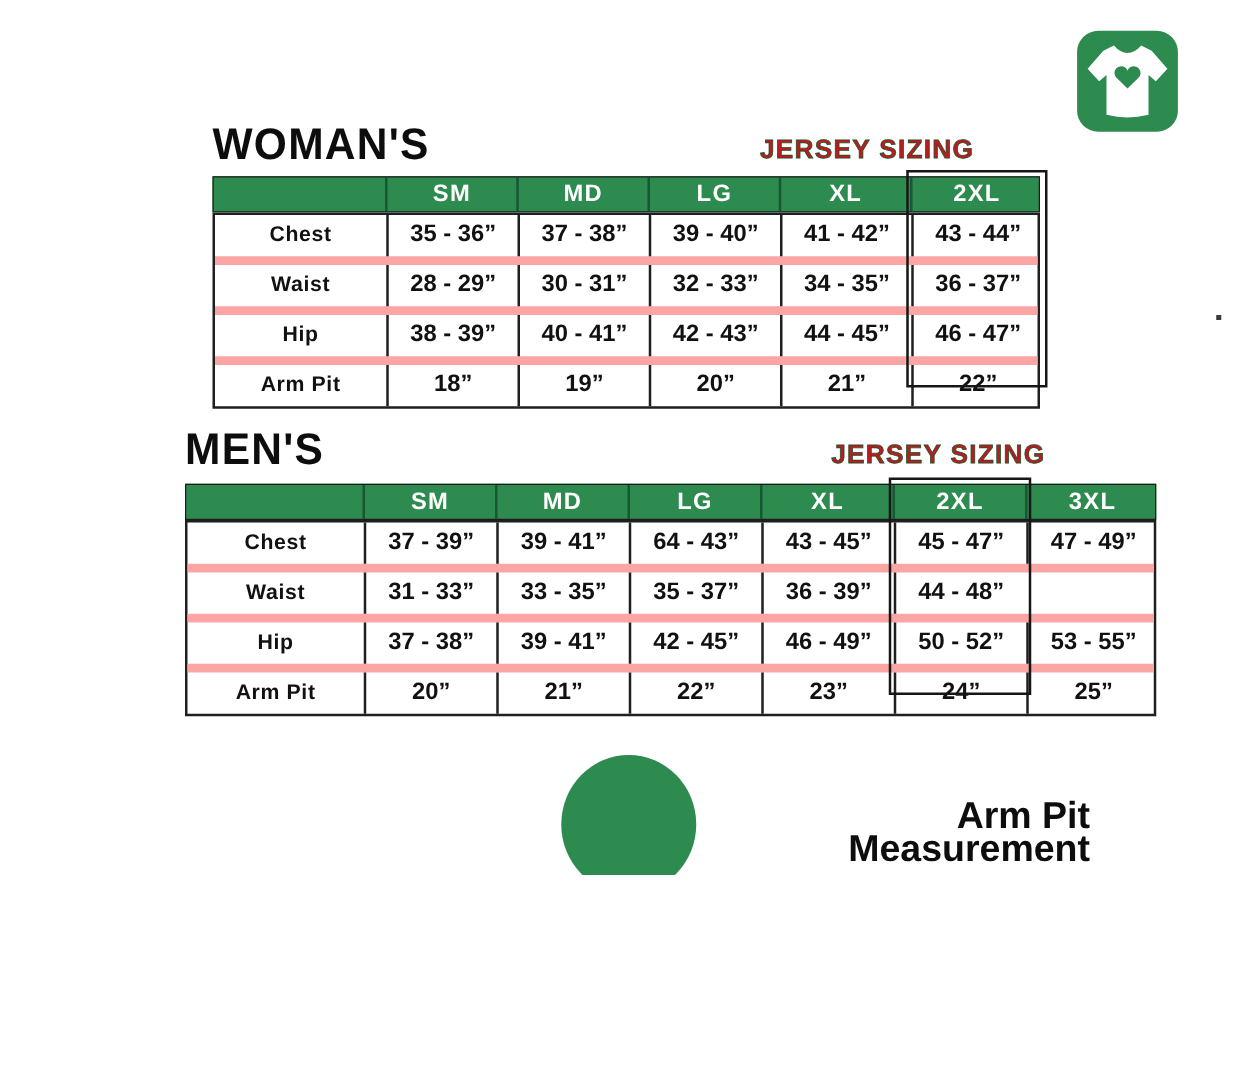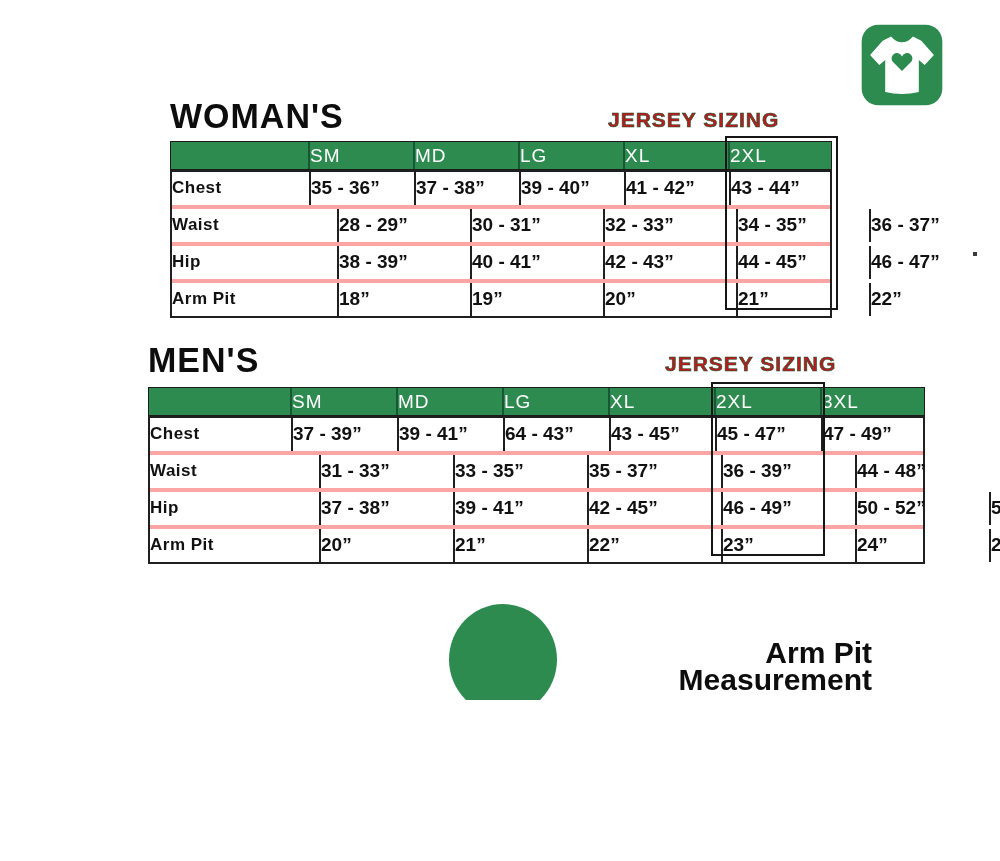--- a/index.html
+++ b/index.html
@@ -15,29 +15,29 @@
   .sec-sub{
     position:absolute;font-weight:800;font-size:21px;letter-spacing:1px;color:#b91c1c;
     -webkit-text-stroke:0.6px #14532d;
   }
   
   .size-table{position:absolute;}
   .thead{
     display:grid;background:#2e8b50;border:1px solid #1c1c1c;box-sizing:border-box;height:29px;
   }
   .th{
-    color:#fff;font-weight:400;font-size:19px;letter-spacing:1px;text-align:left;line-height:27px;
+    color:#fff;font-weight:700;font-size:19px;letter-spacing:1px;text-align:center;line-height:27px;
     border-left:2px solid rgba(10,60,35,.65);
   }
   .th.label-col{border-left:none;}
   .tbody{border:2px solid #1f1f1f;box-sizing:border-box;background:#fff;}
   .trow{display:grid;height:33px;}
-  .trow + .trow{border-top:4px solid #fca5a5;gap:28px;}
+  .trow + .trow{border-top:7px solid #fca5a5;}
   .td{
-    text-align:left;font-weight:700;font-size:19px;line-height:31px;
+    text-align:center;font-weight:700;font-size:19px;line-height:31px;
     border-left:2px solid #1f1f1f;box-sizing:border-box;white-space:nowrap;
   }
   .td.rlabel{border-left:none;font-size:17px;letter-spacing:0.5px;font-weight:800;}
   .w-grid{grid-template-columns:137px 105px 105px 105px 105px 105px;}
   .m-grid{grid-template-columns:141px 106px 106px 106px 106px 106px 106px;}
   .hl-box{
     position:absolute;border:2px solid #161616;pointer-events:none;background:transparent;
   }
   
   .head{

